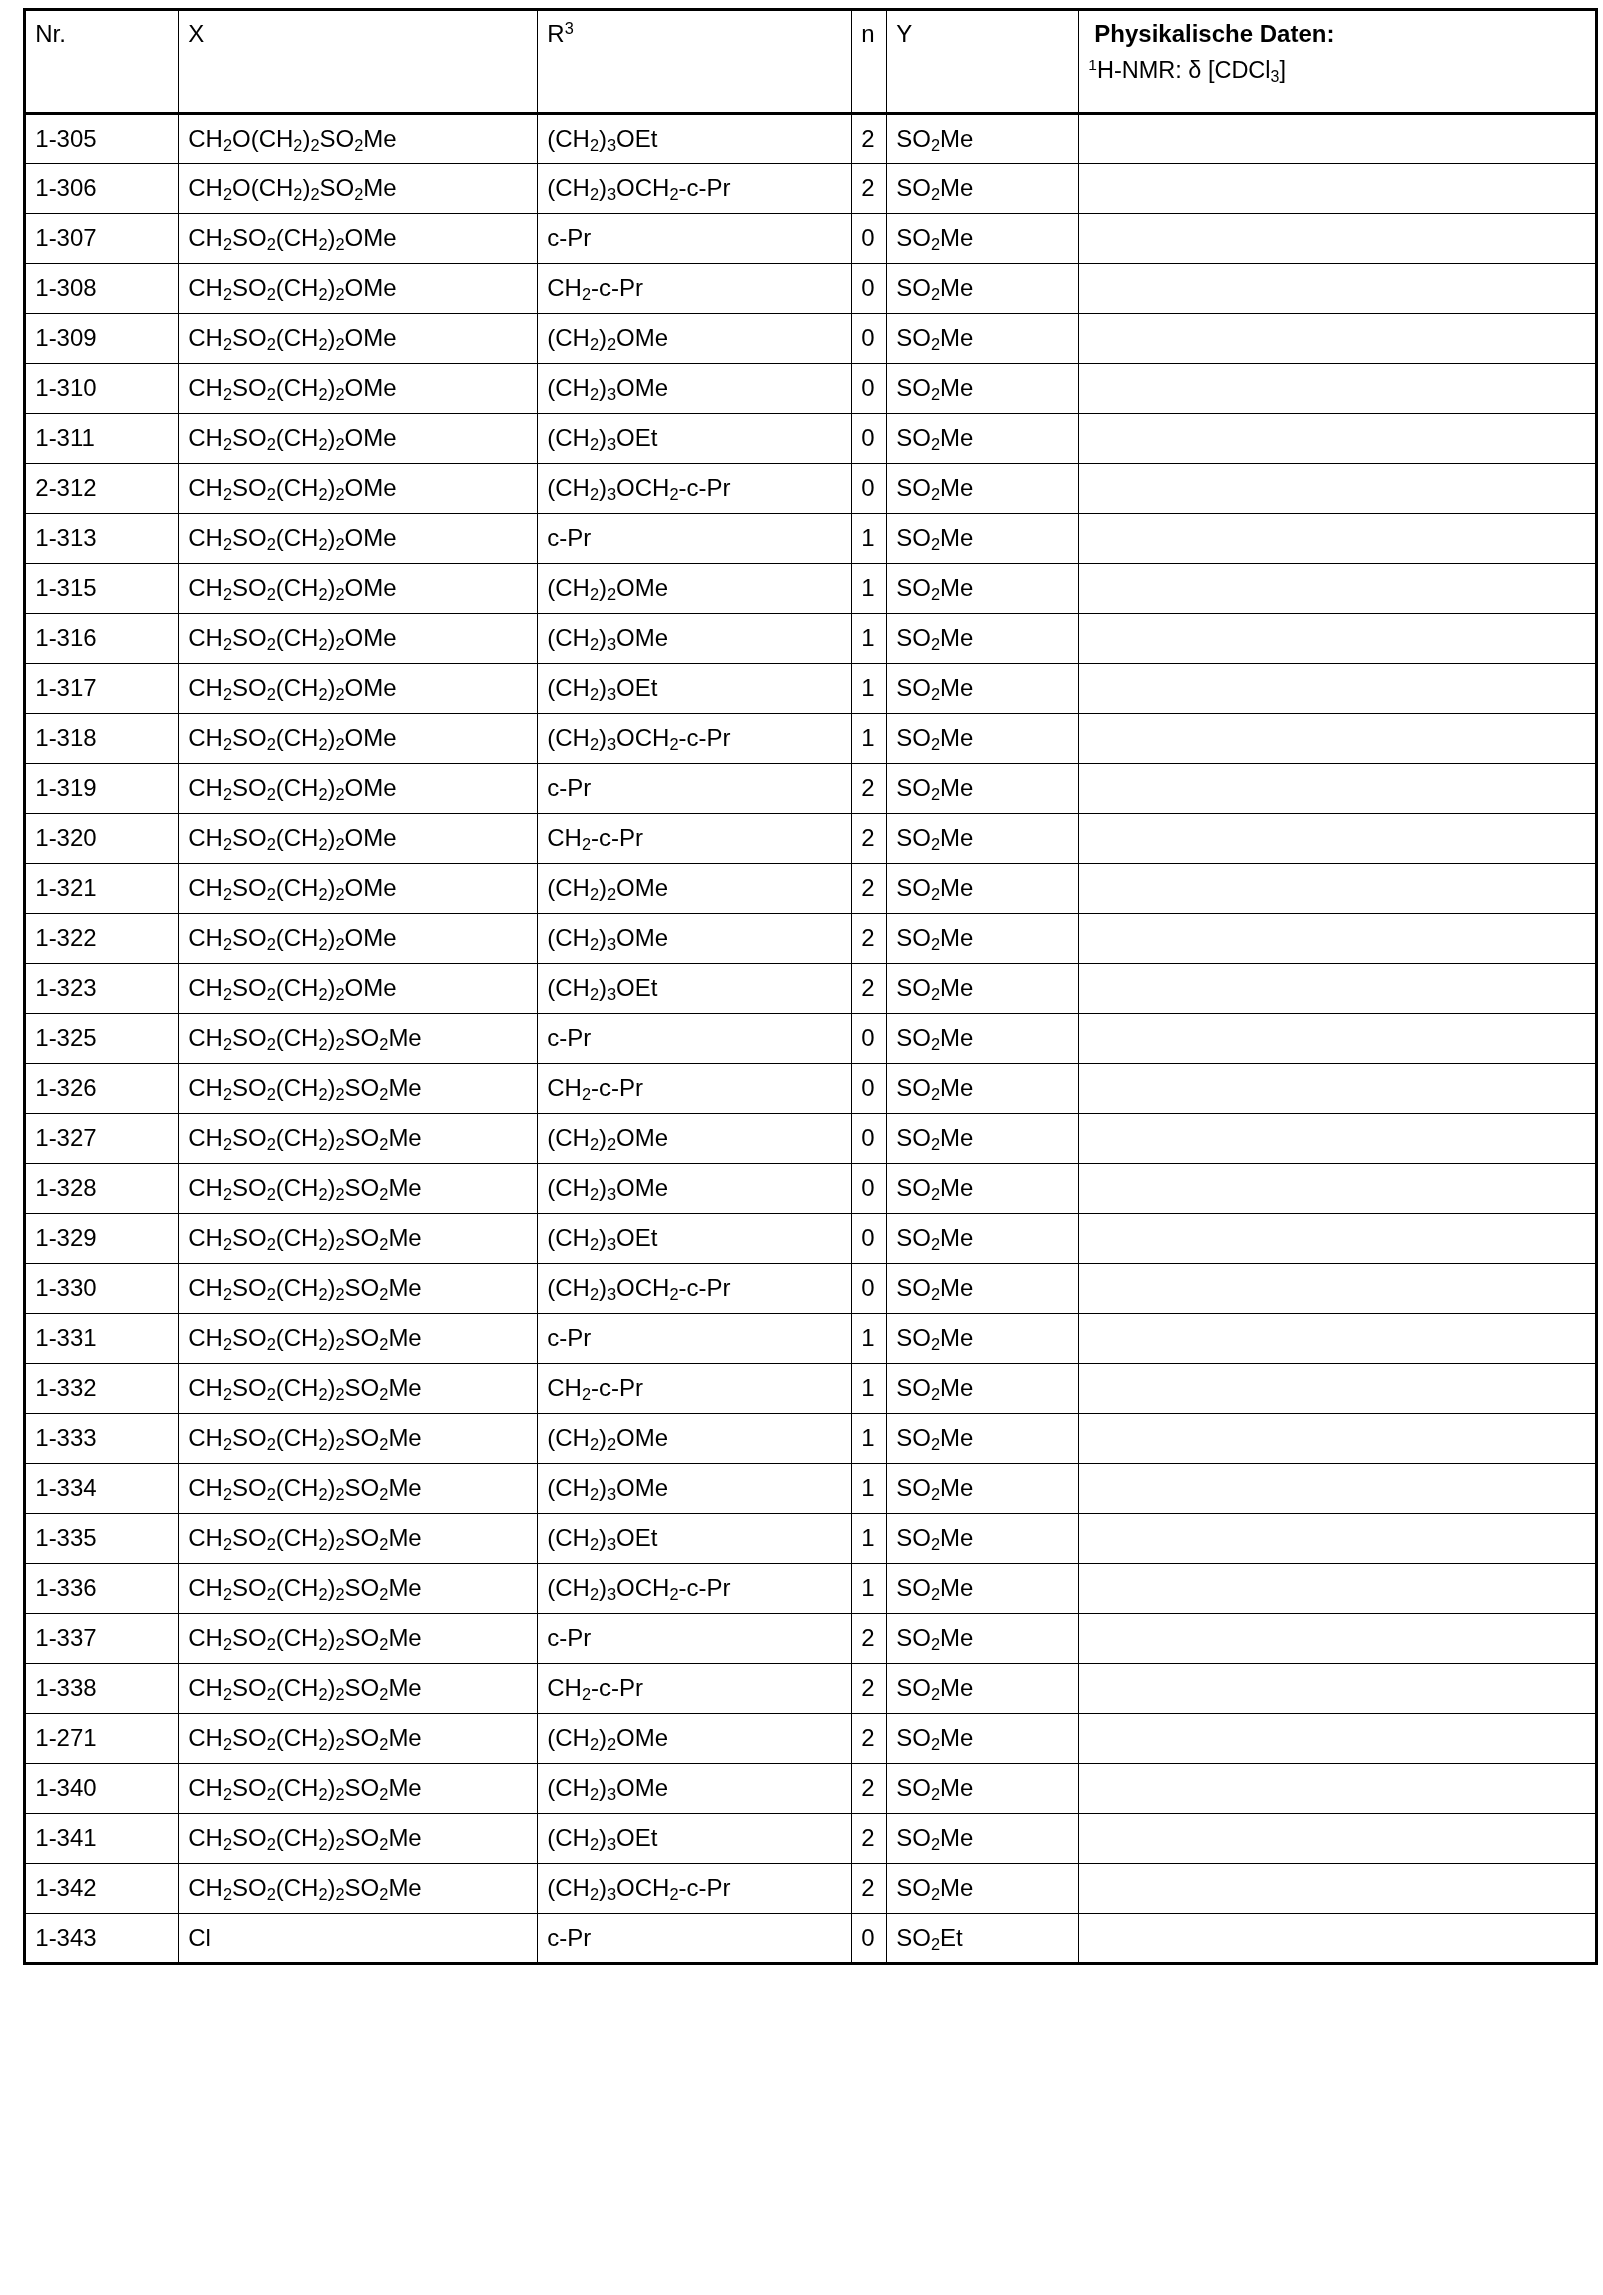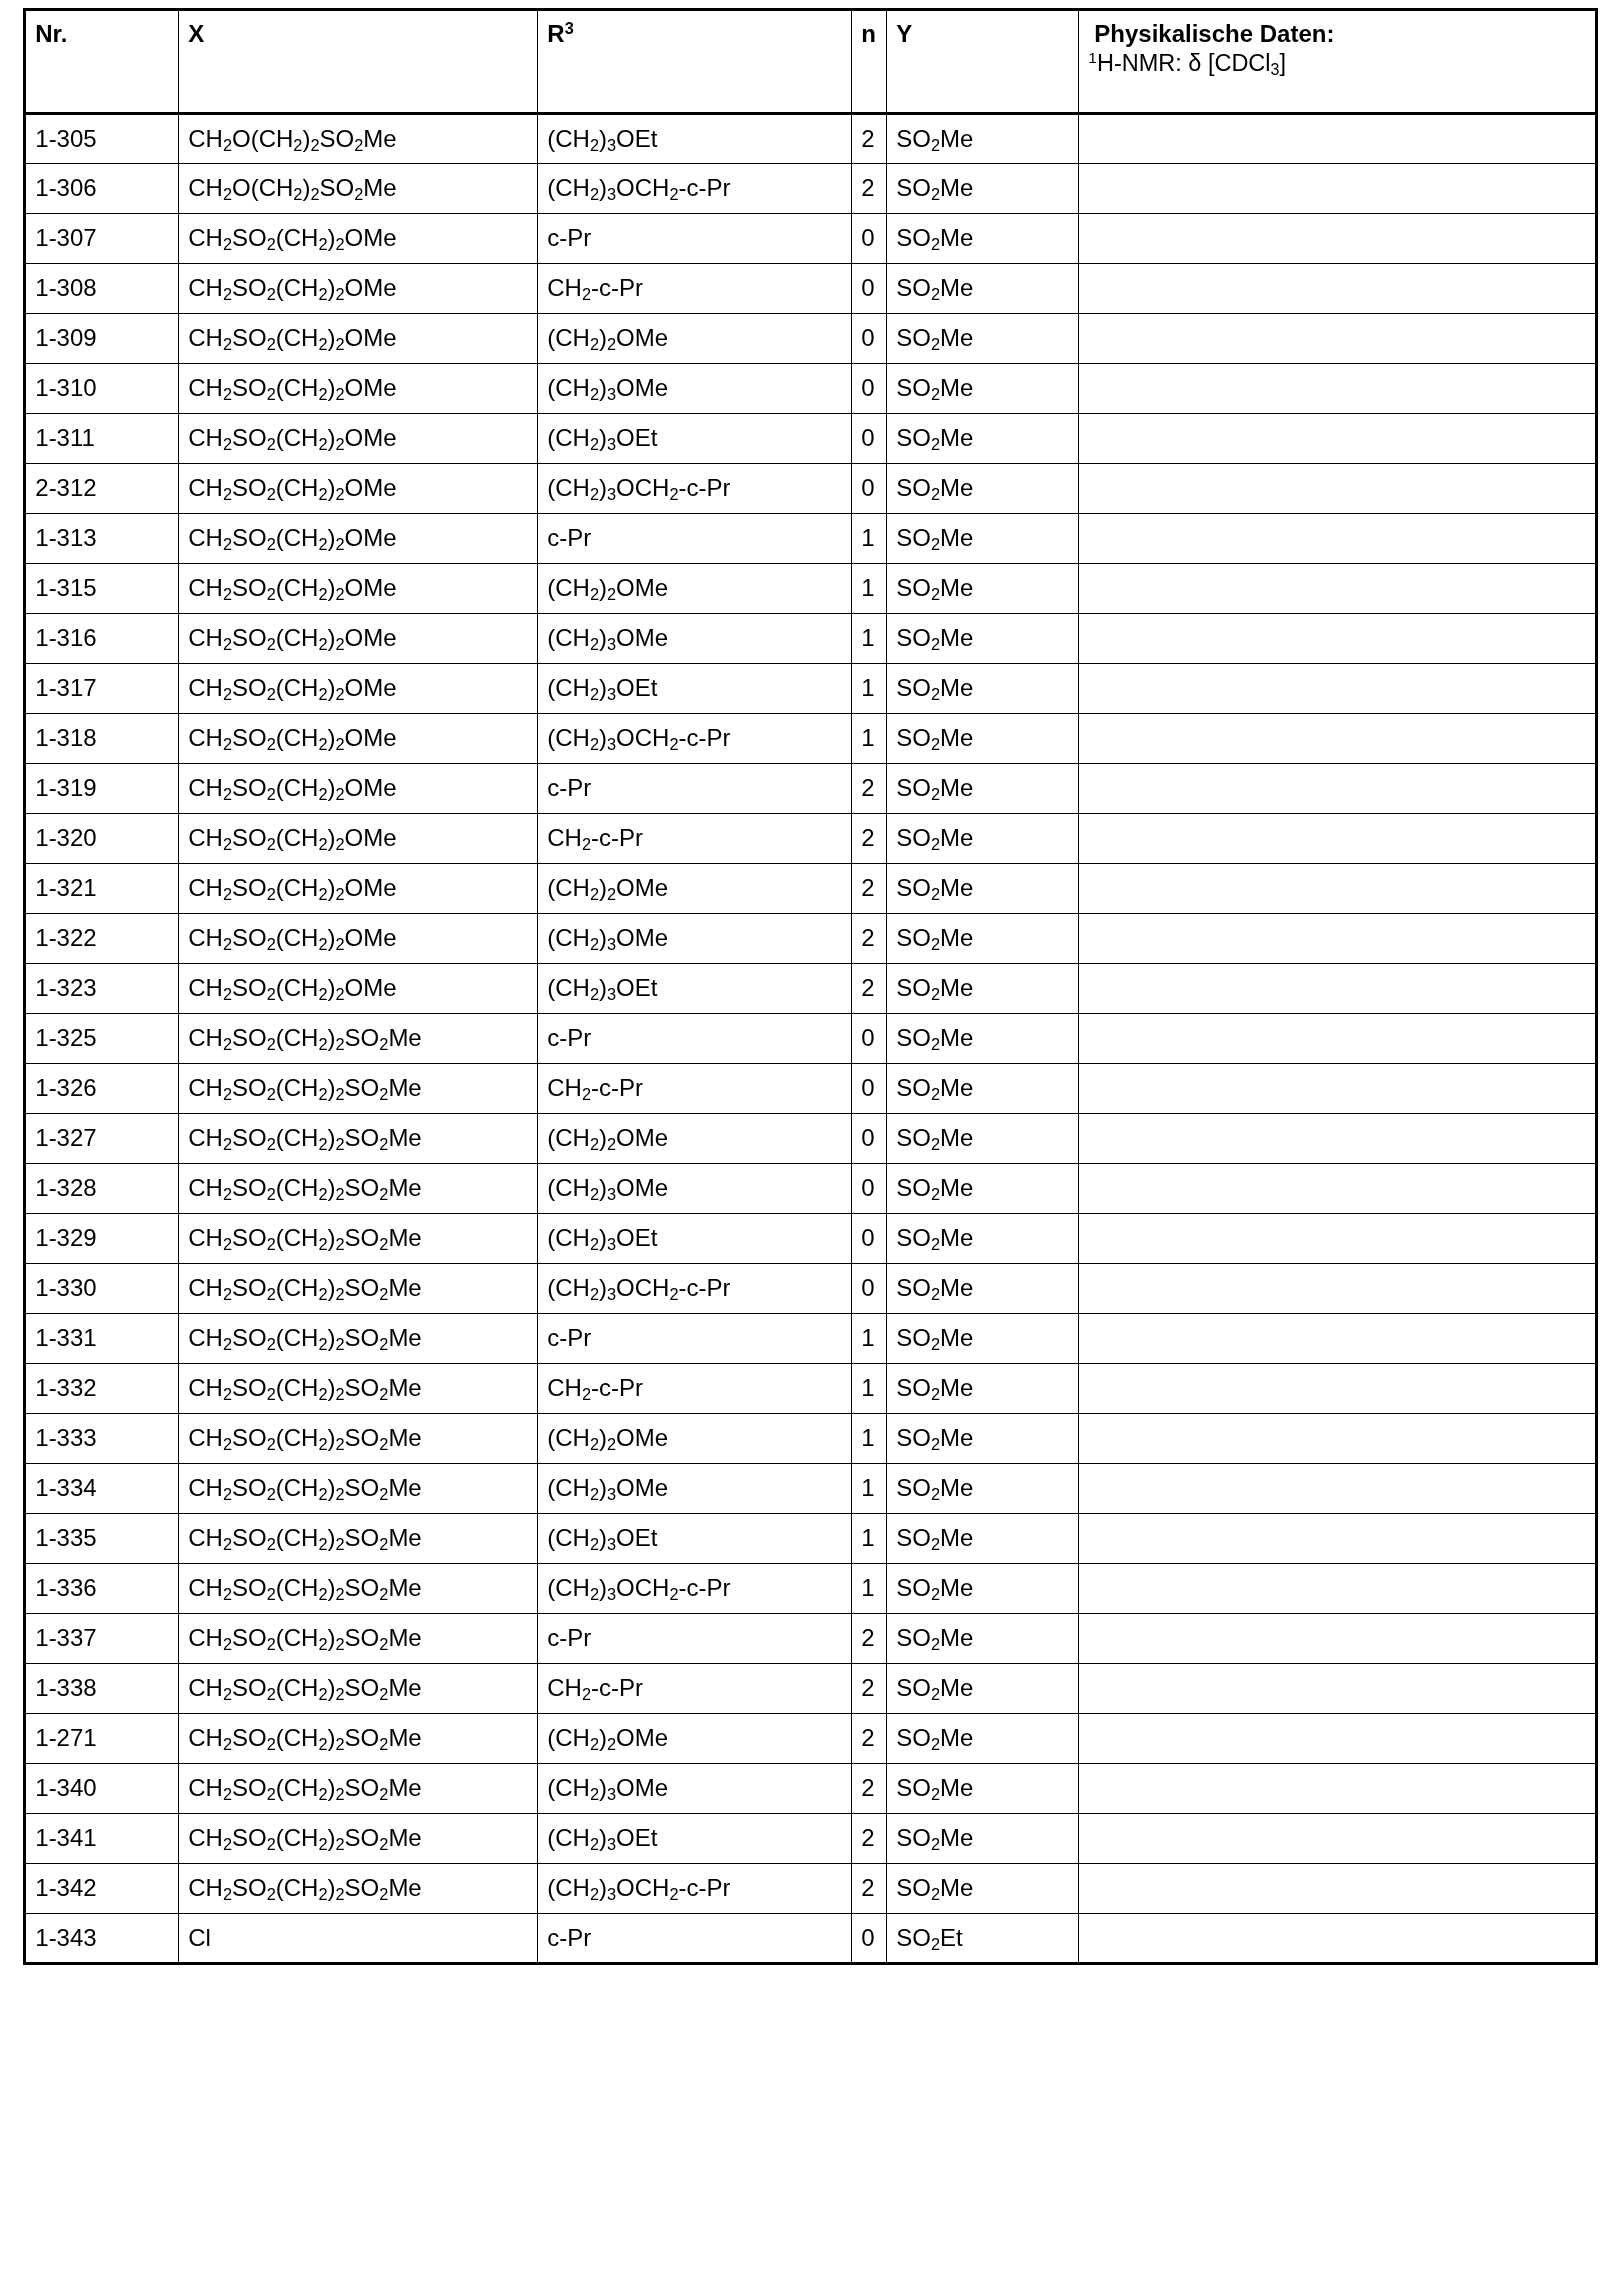--- a/index.html
+++ b/index.html
@@ -43,21 +43,21 @@
     line-height: 1.12;
     font-weight: normal;
     height: 50px;
     box-sizing: border-box;
     overflow: hidden;
     white-space: nowrap;
   }
 
   table.patent-table thead th {
     border-bottom: 3.2px solid #000;
-    font-weight: bold;
+    font-weight: normal;
     vertical-align: top;
     padding-top: 9.7px;
     height: 104px;
   }
 
   table.patent-table thead th.hdr-nmr {
     font-weight: bold;
   }
 
   
@@ -80,21 +80,21 @@
 
   th.col-n { text-align: left; padding-left: 6.5px; }
 
   sub { font-size: 0.68em; vertical-align: -0.24em; line-height: 0; }
   sup { font-size: 0.68em; vertical-align: 0.50em; line-height: 0; }
 
   .nmr-line {
     font-weight: normal;
     font-size: 23.5px;
     display: block;
-    margin-top: 2px;
+    margin-top: 9px;
   }
   .nmr-line sup { font-size: 0.66em; }
 
   .hdr-title { display: block; margin-left: 6px; }
 
   
   table.patent-table { border: 1.6px solid #000; }
   table.patent-table thead th:first-child,
   table.patent-table tbody td:first-child { border-left: 3.2px solid #000; }
   table.patent-table thead th:last-child,

